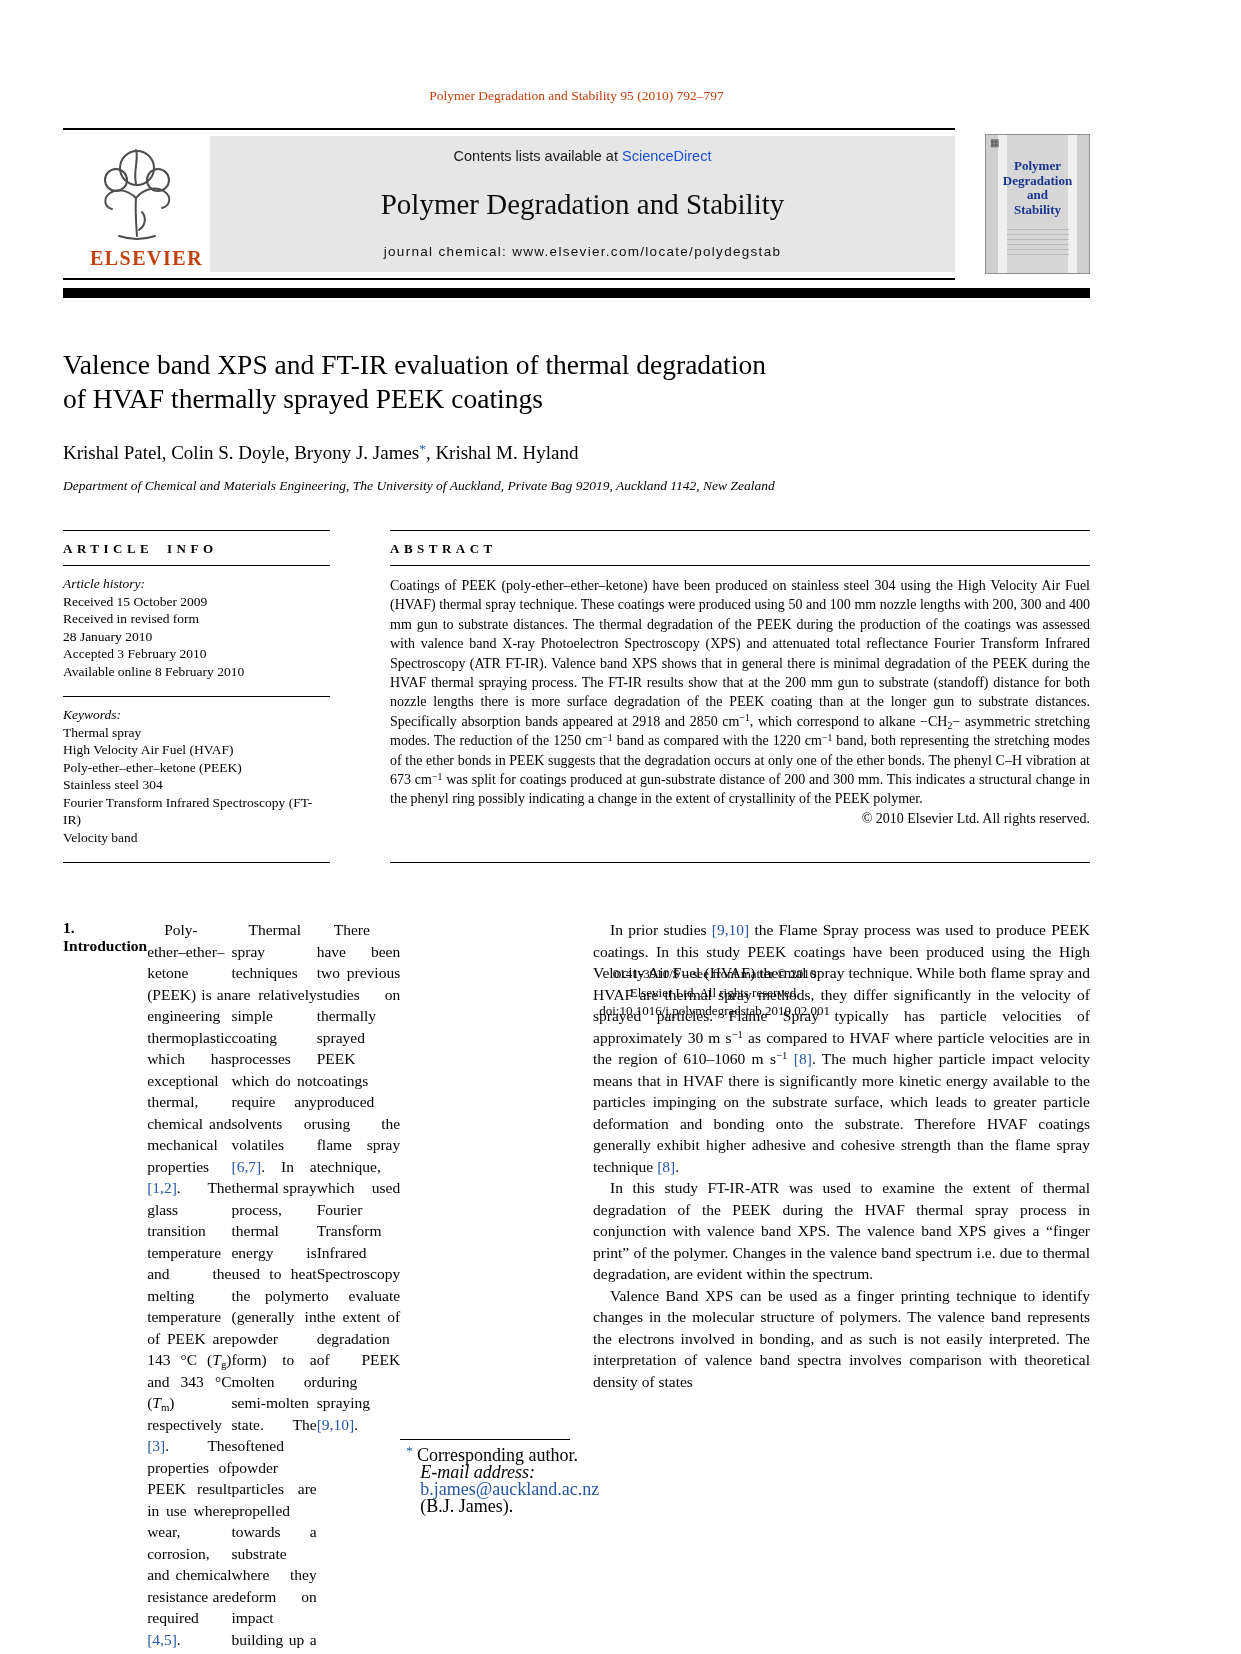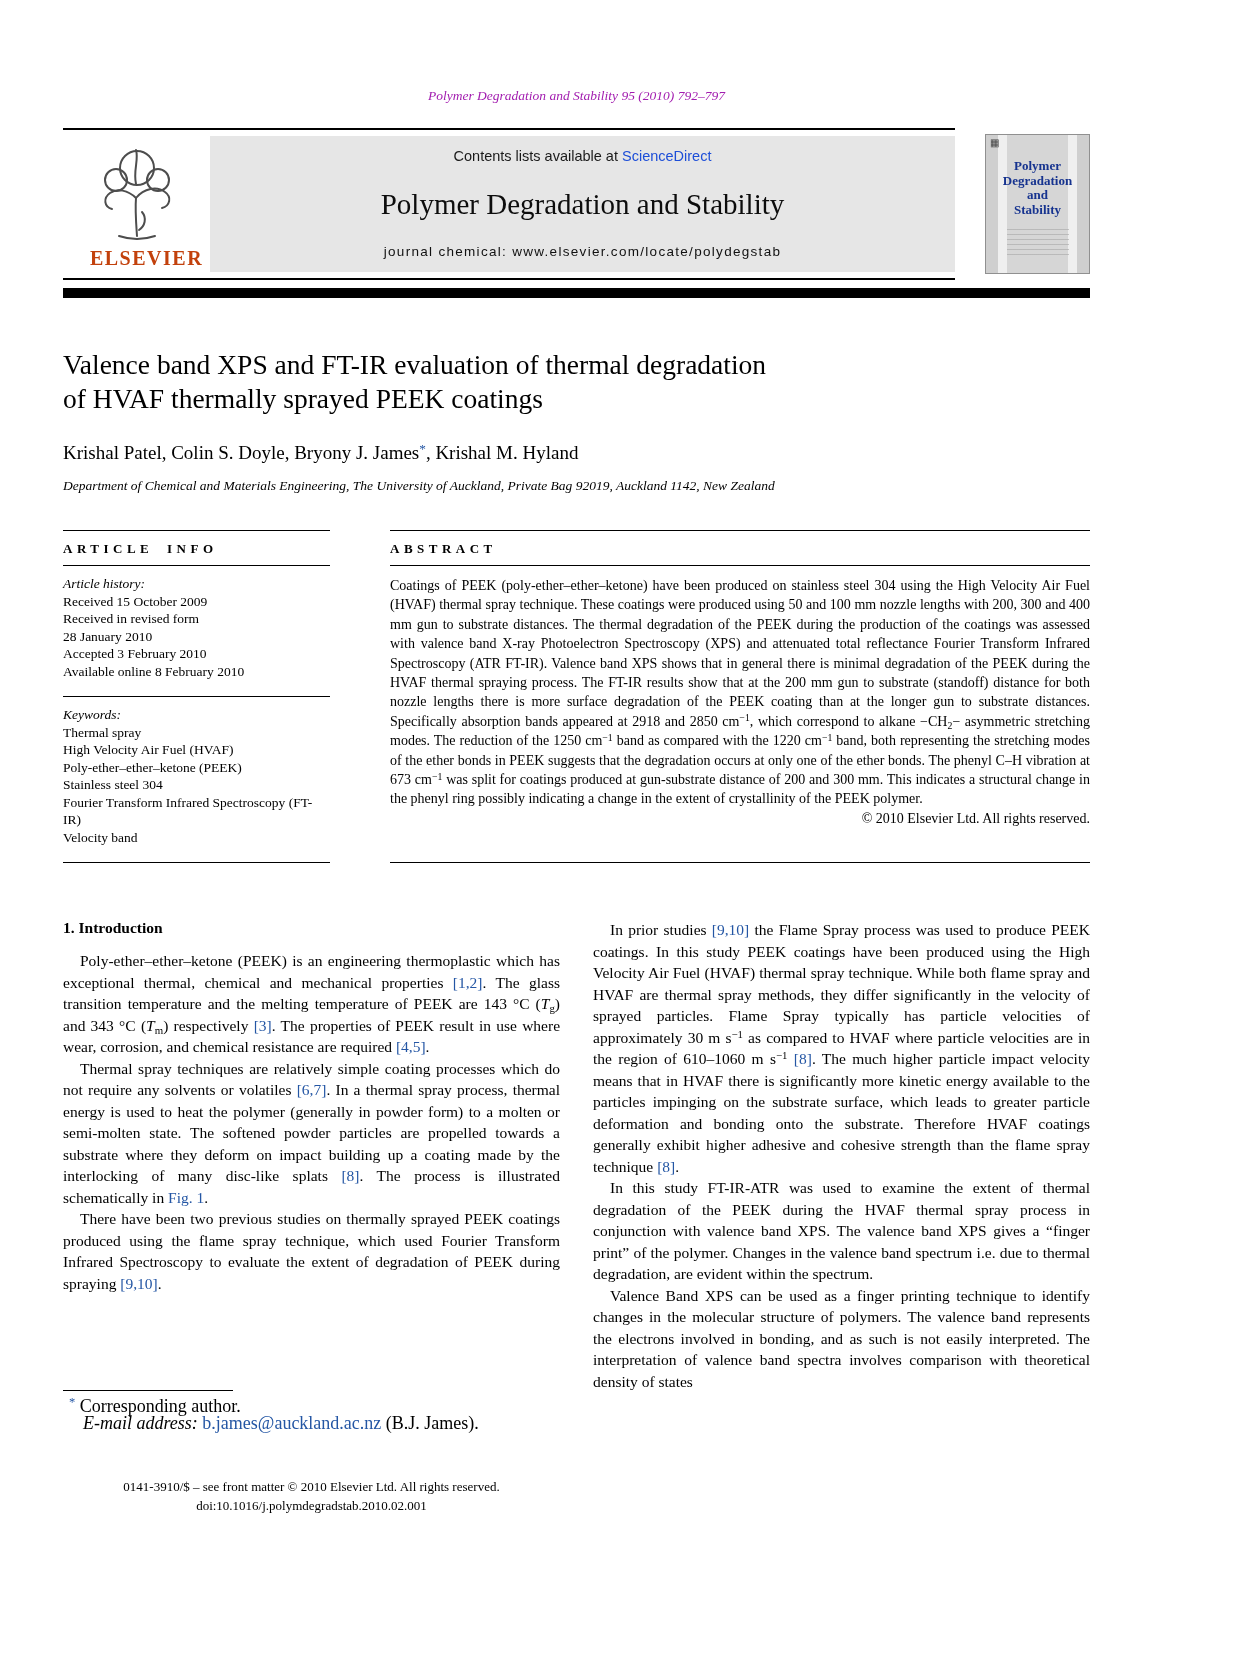--- a/index.html
+++ b/index.html
@@ -1,21 +1,21 @@
 <!DOCTYPE html>
 <html><head>
 <meta charset="utf-8">
 <style>
   html,body{margin:0;padding:0;background:#f2f2f2;}
   .page{position:relative;width:1241px;height:1654px;margin:0 auto;background:#ffffff;
         font-family:"Liberation Serif", serif;color:#000;box-sizing:border-box;
         padding:88px 151px 0 63px;}
 
   
-  .citation{width:1027px;text-align:center;font-size:13.5px;color:#a21caf;font-style:italic;}
+  .citation{width:1027px;text-align:center;font-size:13.5px;color:#c2410c;}
 
   
   .header-wrap{position:relative;width:1027px;margin-top:24px;height:152px;}
   .header-band{display:flex;width:892px;border-top:2px solid #000;border-bottom:2px solid #000;
                padding:6px 0;box-sizing:border-box;height:152px;}
   .logo-col{width:147px;display:flex;flex-direction:column;align-items:center;
             justify-content:space-between;padding:2px 0 2px 0;box-sizing:border-box;}
   .logo-col svg{display:block;}
   .elsevier-word{font-family:"Liberation Serif",serif;font-weight:bold;font-size:20px;
                  color:#c2410c;letter-spacing:1.5px;margin-left:20px;}
@@ -54,21 +54,21 @@
                padding:10px 0 8px 0;border-bottom:1px solid #000;}
   .info-block{padding:9px 0 16px 0;font-size:13.5px;line-height:17.5px;}
   .info-block.bordered{border-bottom:1px solid #000;}
   .info-label{font-style:italic;}
   .abstract-body{margin-top:10px;font-size:14px;line-height:19.4px;text-align:justify;}
   .abs-copyright{text-align:right;font-size:14px;margin-top:2px;padding-bottom:12px;}
 
   
   .body-cols{display:flex;margin-top:56px;width:1027px;height:596px;}
   .bcol{width:497px;flex:0 0 497px;}
-  .bcol.left{display:flex;flex-direction:column;margin-right:33px;}
+  .bcol.left{display:flex;flex-direction:row;margin-right:33px;}
   .sec-heading{font-size:15.5px;font-weight:bold;margin:0 0 13px 0;}
   .bpara{margin:0;font-size:15.5px;line-height:21.5px;text-align:justify;text-indent:17px;}
   .footnote{margin-top:auto;font-size:18px;line-height:17px;}
   .fn-rule{width:170px;border-top:1px solid #000;margin-bottom:7px;}
   .fn-line.fn1{padding-left:6px;}
   .fn-line.fn2{padding-left:20px;}
   .foot-meta{margin-top:46px;font-size:13px;line-height:18.5px;text-align:center;}
 
   
   .lnk{color:#2456a4;}

